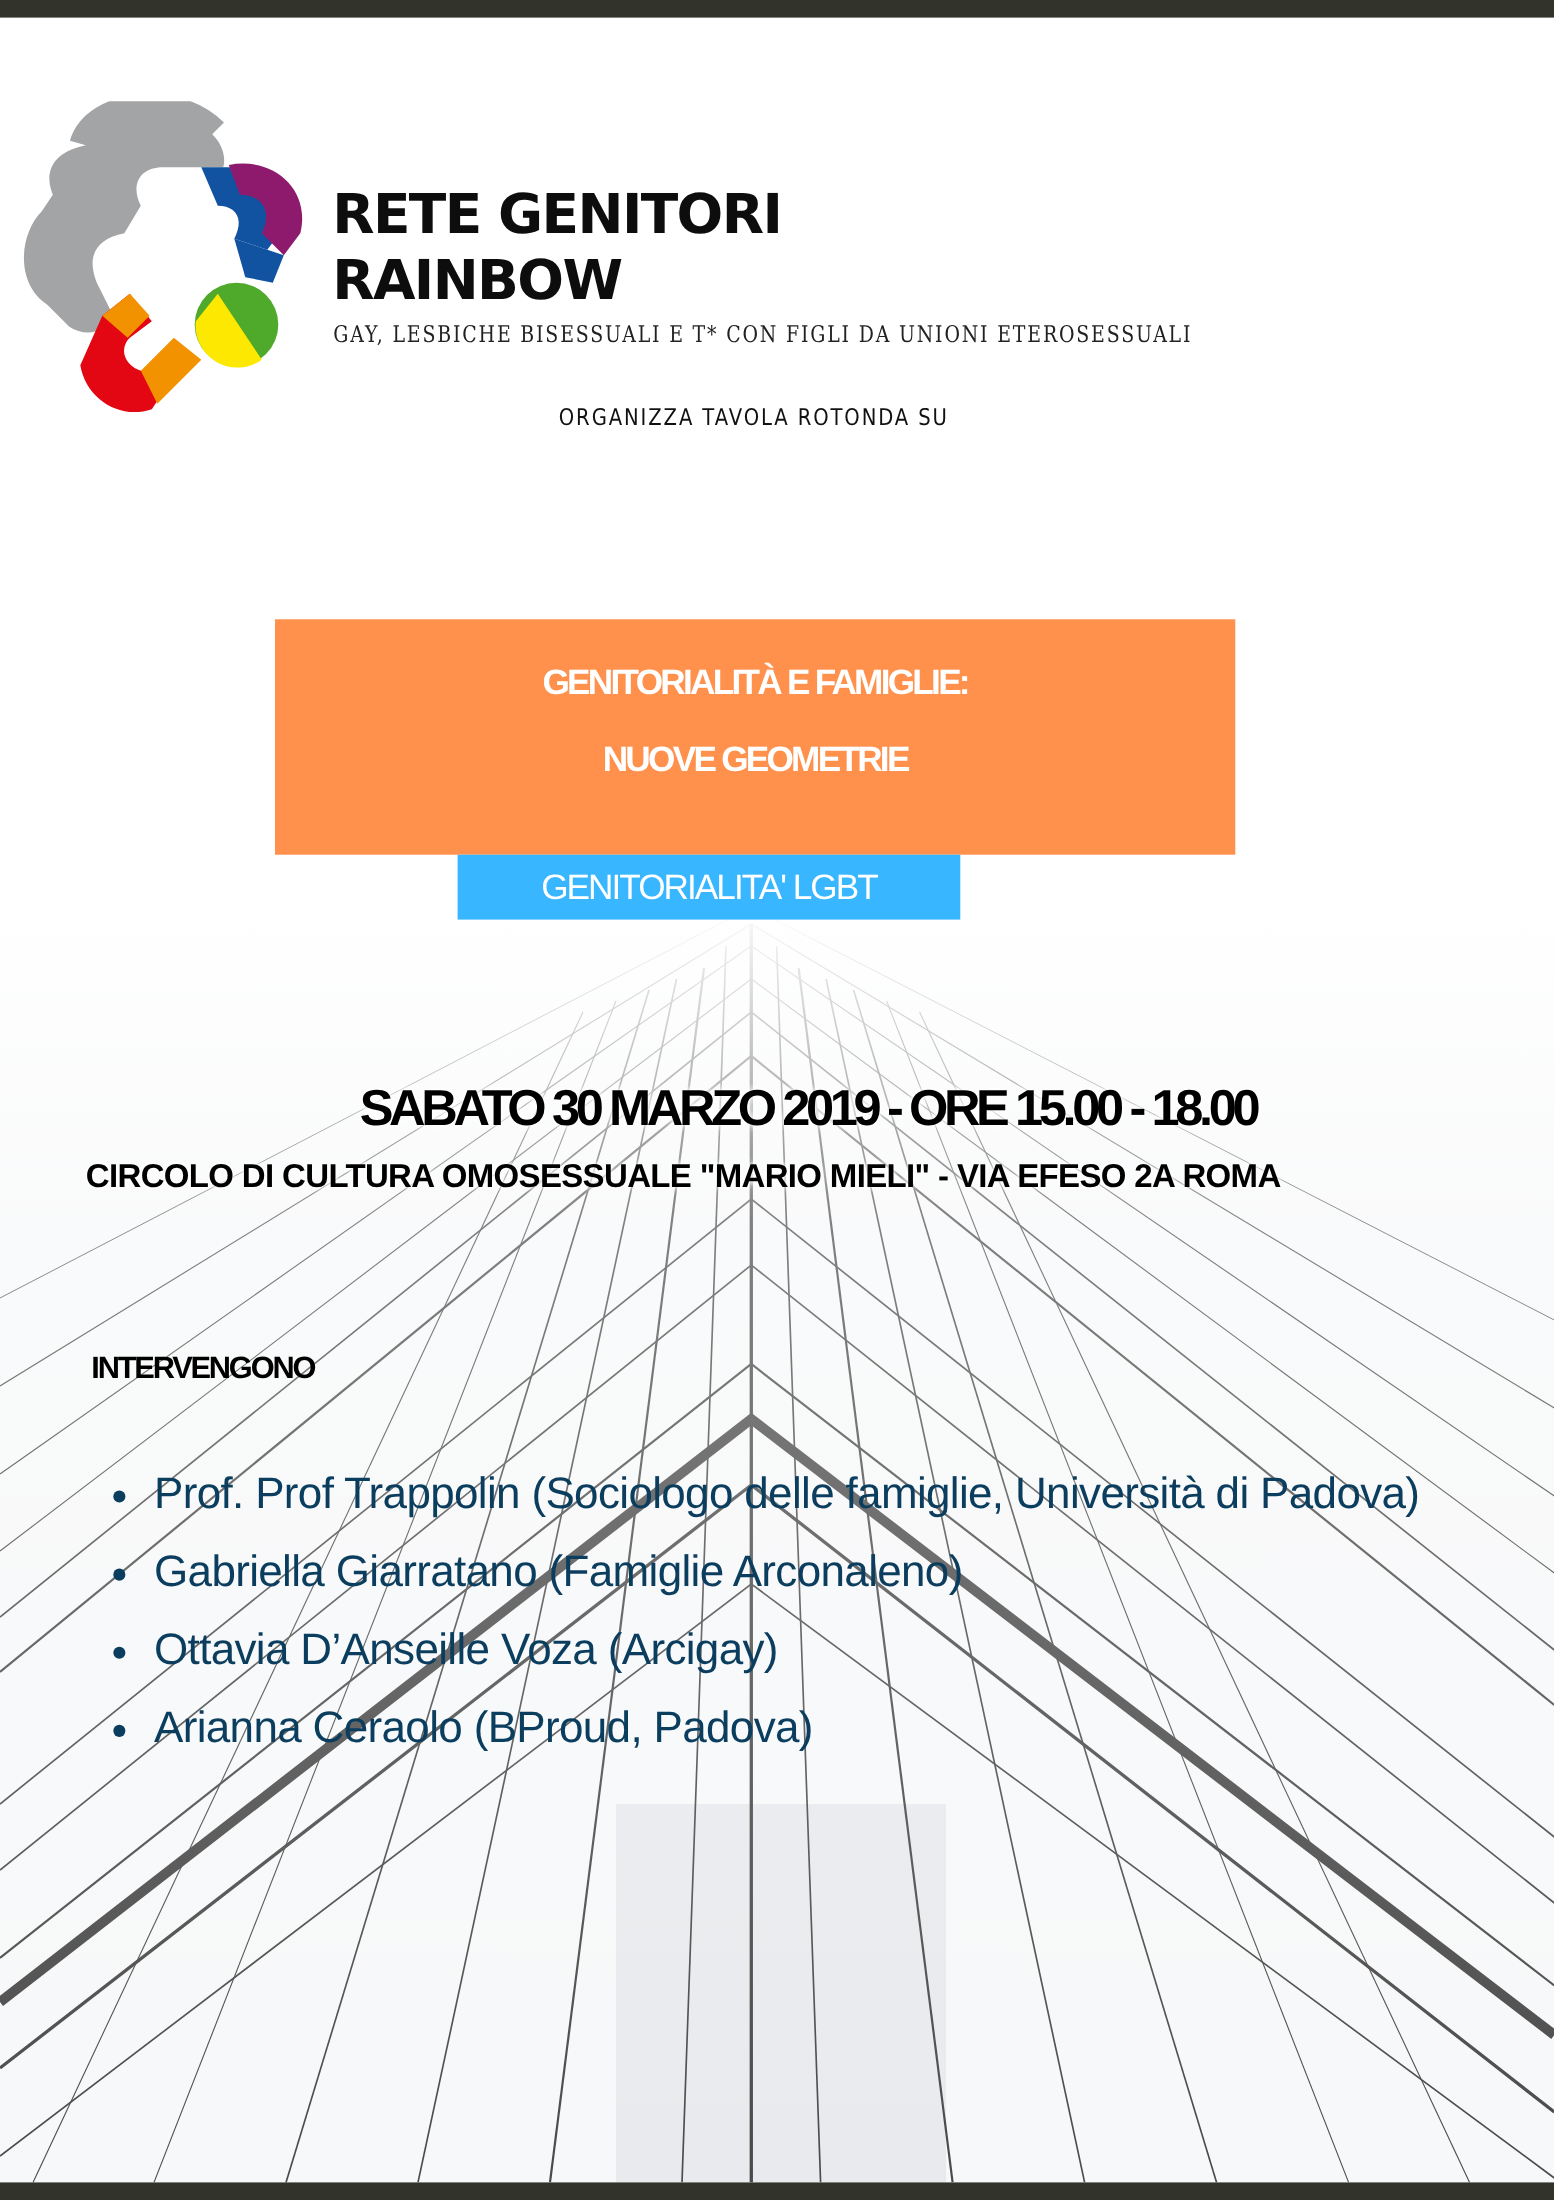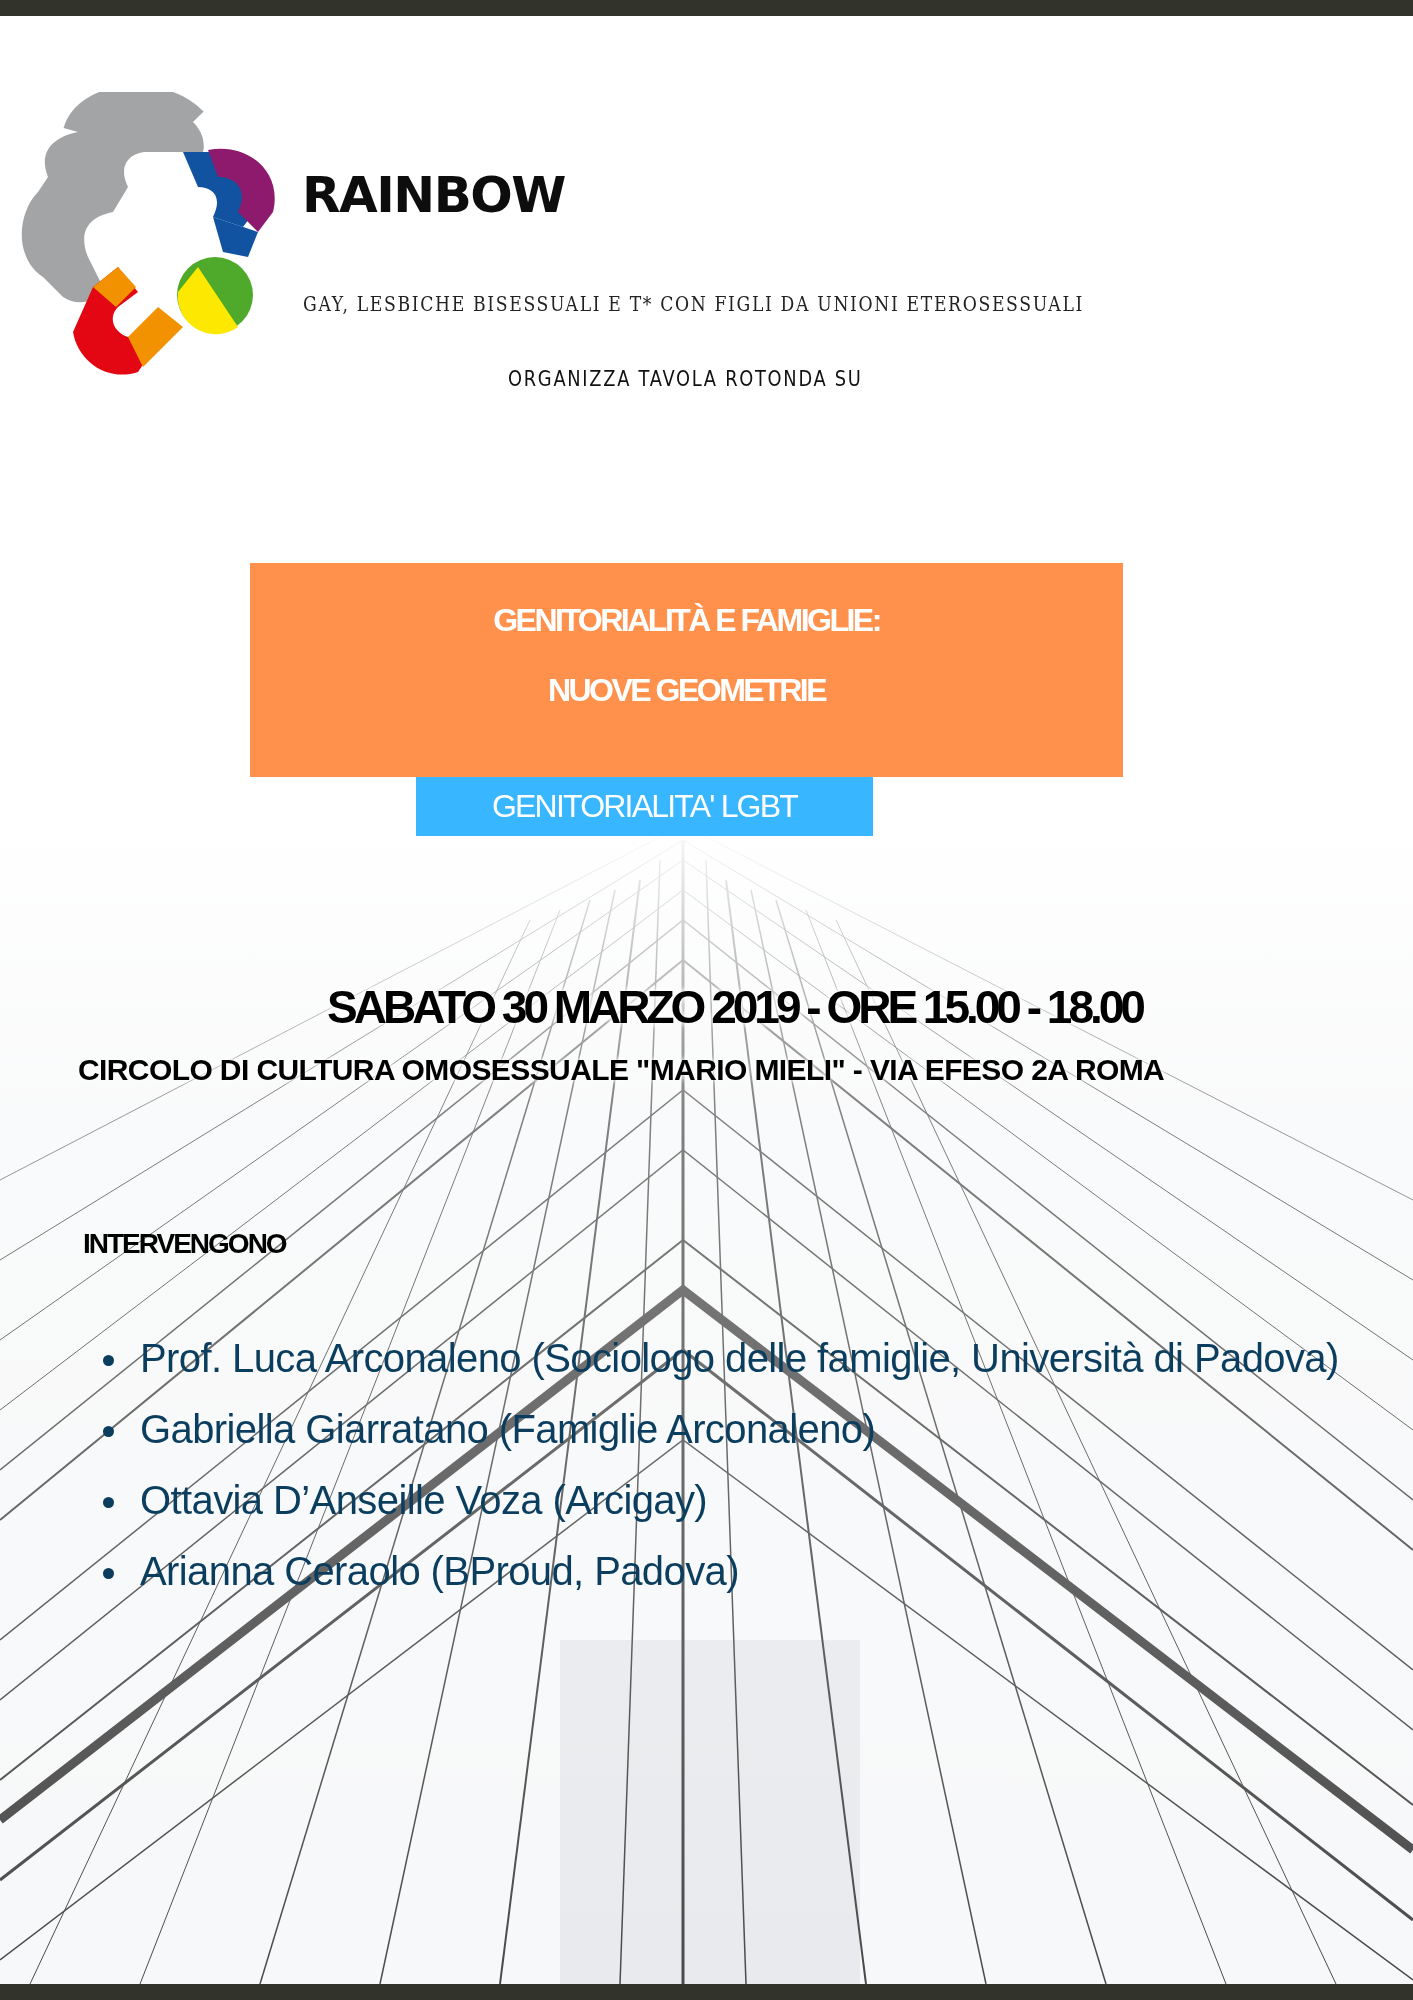--- a/index.html
+++ b/index.html
@@ -134,37 +134,38 @@
   <path d="M190,58 C230,50 265,80 255,120 L240,140 L220,120 C230,100 220,85 200,85 Z" fill="#8e1a6e"></path>
   <path d="M195,125 L240,140 L230,165 L205,160 Z" fill="#1153a0"></path>
   <circle cx="197" cy="203" r="38" fill="#4fa92a"></circle>
   <path d="M160,200 A38,38 0 0 0 220,235 L180,175 Z" fill="#fce800"></path>
   <path d="M75,195 L100,175 L120,200 L100,215 C90,225 95,240 110,245 L140,250 L120,280 C90,290 60,270 55,240 Z" fill="#e30613"></path>
   <path d="M75,195 L100,175 L118,195 L98,215 Z" fill="#f39200"></path>
   <path d="M110,245 L140,215 L165,235 L125,275 Z" fill="#f39200"></path>
 </svg>
 
 <div class="org-name">
+  <div>RETE GENITORI</div>
   <div>RAINBOW</div>
 </div>
 <div class="org-subtitle">GAY, LESBICHE BISESSUALI E T* CON FIGLI DA UNIONI ETEROSESSUALI</div>
 <div class="organizes">ORGANIZZA TAVOLA ROTONDA SU</div>
 
 <div class="title-box">
   <span class="line line1">GENITORIALITÀ E FAMIGLIE:</span>
   <span class="line">NUOVE GEOMETRIE</span>
 </div>
 <div class="tag-box">
   <span>GENITORIALITA' LGBT</span>
 </div>
 
 <div class="date-line">SABATO 30 MARZO 2019 - ORE 15.00 - 18.00</div>
 <div class="venue-line">CIRCOLO DI CULTURA OMOSESSUALE "MARIO MIELI" - VIA EFESO 2A ROMA</div>
 
 <div class="speakers-heading">INTERVENGONO</div>
 <ul class="speakers-list">
-  <li><span class="bullet"></span><span>Prof. Luca Arconaleno (Sociologo delle famiglie, Università di Padova)</span></li>
+  <li><span class="bullet"></span><span>Prof. Prof Trappolin (Sociologo delle famiglie, Università di Padova)</span></li>
   <li><span class="bullet"></span><span>Gabriella Giarratano (Famiglie Arconaleno)</span></li>
   <li><span class="bullet"></span><span>Ottavia D’Anseille Voza (Arcigay)</span></li>
   <li><span class="bullet"></span><span>Arianna Ceraolo (BProud, Padova)</span></li>
 </ul>
 
 <div class="bar-bottom"></div>
 
 </body></html>

